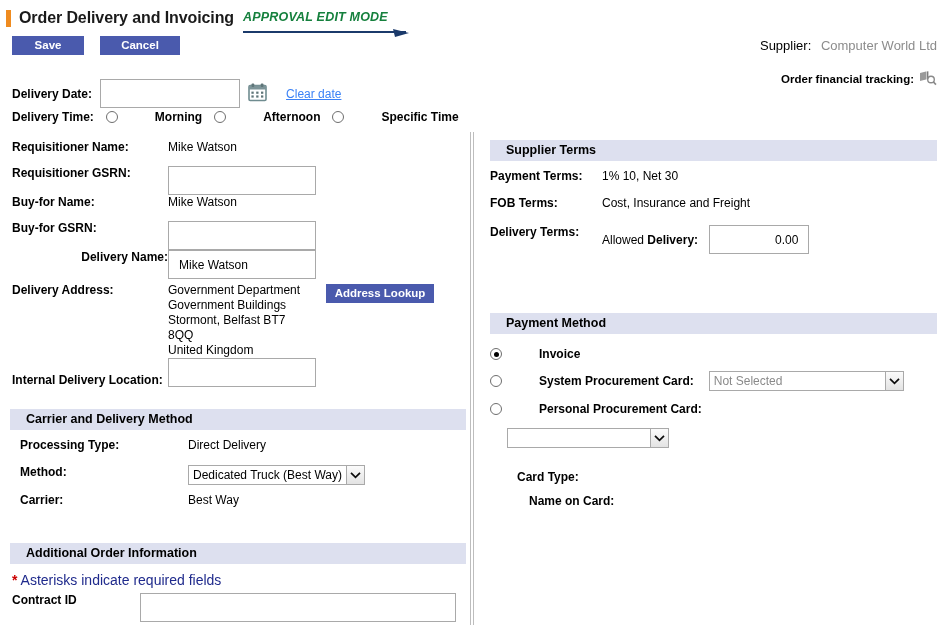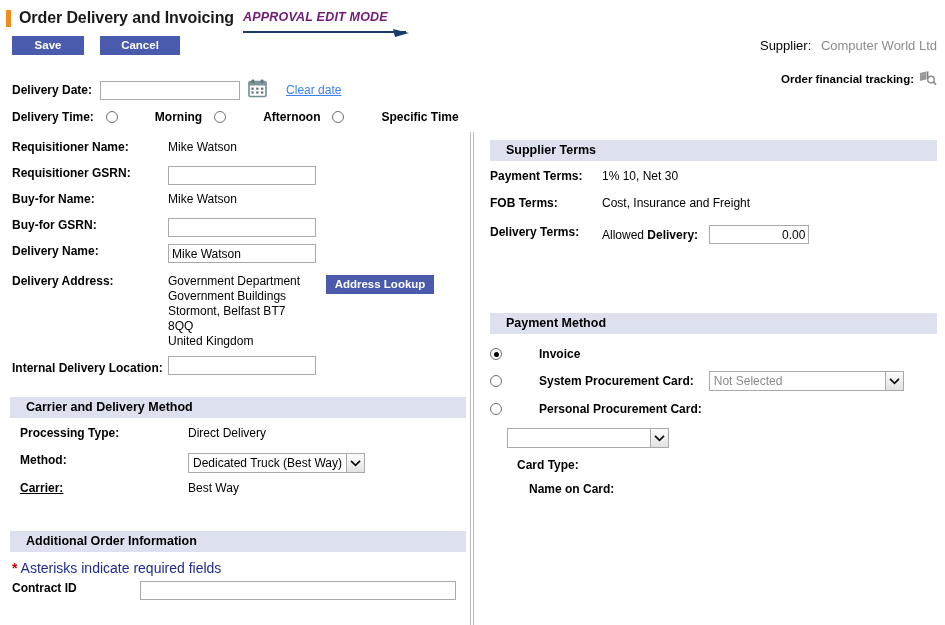--- a/index.html
+++ b/index.html
@@ -24,21 +24,21 @@
     width: 5px; height: 17px; background: #ef8b1f; margin-left: 6px; margin-right: 8px;
   }
   .page-title {
     font-size: 16px; font-weight: bold; color: #1a1a1a; letter-spacing: -0.1px;
   }
   .approval-wrap {
     position: relative; margin-left: 9px; padding-bottom: 3px;
   }
   .approval-text {
     font-size: 12.5px; font-weight: bold; font-style: italic;
-    color: #701a75; letter-spacing: 0.2px;
+    color: #15803d; letter-spacing: 0.2px;
   }
   .approval-arrow {
     position: absolute; left: 0; top: 19px; width: 175px; height: 12px;
   }
 
   .btn {
     background: #4a5aad; color: #ffffff; border: none;
     font-family: "Liberation Sans", sans-serif;
     font-size: 11.5px; font-weight: bold; text-align: center;
     cursor: pointer; padding: 0; line-height: 19px; height: 19px;
@@ -67,22 +67,22 @@
     position: absolute; left: 12px; top: 79px;
     display: flex; align-items: center;
   }
   .row-time {
     position: absolute; left: 12px; top: 110px;
     display: flex; align-items: center;
   }
 
   input.txt {
     font-family: "Liberation Sans", sans-serif; font-size: 12px;
-    border: 1px solid #a9a9a9; background: #ffffff; height: 19px;
-    padding: 0 3px; color: #000;
+    border: 1px solid #a9a9a9; background: #ffffff; height: 29px;
+    padding: 0 10px; color: #000;
   }
 
   .cal-icon { margin-left: 8px; cursor: pointer; display: block; }
   .clear-date {
     color: #3b82f6; text-decoration: underline; font-size: 12px;
     margin-left: 19px; cursor: pointer;
   }
 
   .radio {
     width: 12px; height: 12px; border: 1px solid #6e6e6e; border-radius: 50%;
@@ -238,21 +238,21 @@
         <td class="lbl" style="height:26px;">Buy-for Name:</td>
         <td class="val">Mike Watson</td>
         <td></td>
       </tr>
       <tr>
         <td class="lbl" style="height:26px;">Buy-for GSRN:</td>
         <td><input class="txt" style="width: 148px;" value=""></td>
         <td></td>
       </tr>
       <tr>
-        <td class="lbl" style="height:26px;">Delivery Name:</td>
+        <td class="lbl" style="height:26px;text-align:right;">Delivery Name:</td>
         <td><input class="txt" style="width: 148px;" value="Mike Watson"></td>
         <td></td>
       </tr>
       <tr>
         <td class="lbl" style="padding-top:4px;">Delivery Address:</td>
         <td class="val" style="padding-top:4px;">
           <div class="addr-line">Government Department</div>
           <div class="addr-line">Government Buildings</div>
           <div class="addr-line">Stormont, Belfast BT7</div>
           <div class="addr-line">8QQ</div>
@@ -285,21 +285,21 @@
             <span class="sel-text">Dedicated Truck (Best Way)</span>
             <span class="sel-arrow">
               <svg width="11" height="8" viewBox="0 0 11 8">
                     <path d="M1 1.8 L5.5 6.4 L10 1.8" fill="none" stroke="#0d0d0d" stroke-width="1.7"></path>
                   </svg>
             </span>
           </span>
         </td>
       </tr>
       <tr>
-        <td class="lbl" style="height:28px;text-decoration:underline;">Carrier:</td>
+        <td class="lbl" style="height:28px;">Carrier:</td>
         <td class="val">Best Way</td>
       </tr>
     </tbody>
       </table>
 
     <div class="section-head" style="margin-top:22px;">Additional Order Information</div>
 
     <div class="req-note">
       <span class="req-star">*</span>
       <span>Asterisks indicate required fields</span>
@@ -369,21 +369,21 @@
       <div style="margin-left:17px;margin-top:6px;">
         <span class="sel" style="width:162px;">
           <span class="sel-text"></span>
           <span class="sel-arrow">
             <svg width="11" height="8" viewBox="0 0 11 8">
                 <path d="M1 1.8 L5.5 6.4 L10 1.8" fill="none" stroke="#0d0d0d" stroke-width="1.7"></path>
               </svg>
           </span>
         </span>
 
-        <div style="margin-left:10px;margin-top:10px;">
+        <div style="margin-left:10px;margin-top:22px;">
           <span class="fld-label">Card Type:</span>
           <span></span>
         </div>
 
         <div style="margin-left:22px;margin-top:10px;">
           <span class="fld-label">Name on Card:</span>
           <span></span>
         </div>
       </div>
     </div>

